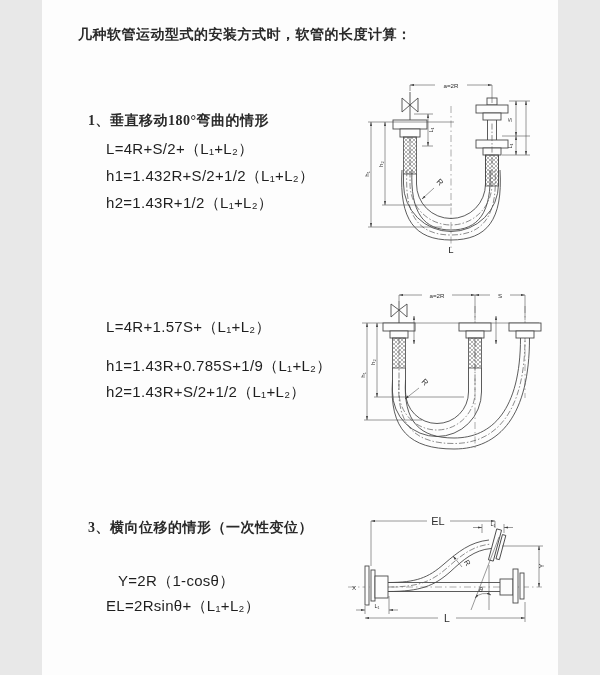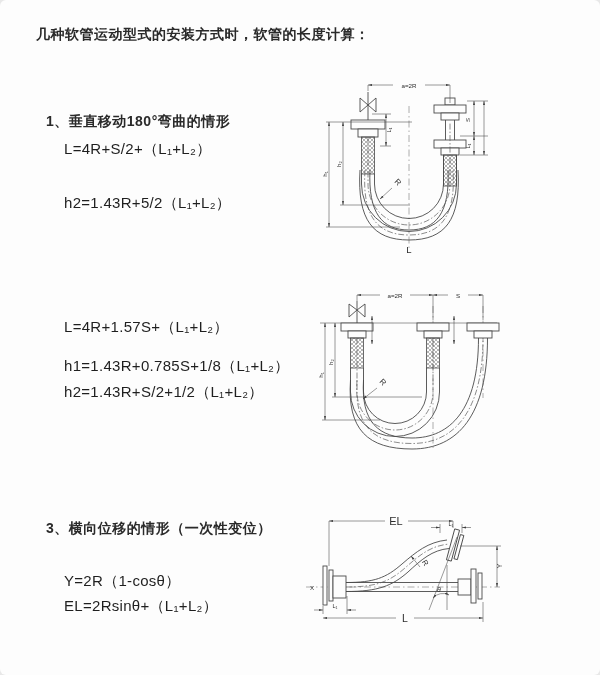--- a/index.html
+++ b/index.html
@@ -1,51 +1,52 @@
 <!DOCTYPE html>
 <html><head>
 <meta charset="utf-8">
 <style>
   html,body{margin:0;padding:0;background:#e8e8e8;}
   .page{
-    position:relative;width:600px;height:675px;margin:0 auto;
+    position:relative;width:516px;height:675px;margin:0 auto;
     background:#fdfdfd;overflow:hidden;
-    font-family:"Liberation Sans","DejaVu Sans",sans-serif;color:#2a2a2a;border-radius:6px;
+    font-family:"Liberation Sans","DejaVu Sans",sans-serif;color:#2a2a2a;
   }
   .t{position:absolute;white-space:nowrap;line-height:1.2;}
   .title{font-size:14px;font-weight:700;letter-spacing:.5px;}
-  .head{font-size:14px;font-weight:700;letter-spacing:.5px;}
+  .head{font-size:14px;font-weight:700;letter-spacing:.5px;font-family:Liberation Serif, serif;}
   .formula{font-size:15px;font-weight:400;letter-spacing:.3px;color:#1f1f1f;}
   .dia{position:absolute;}
   
   .s  {stroke:#4a4a4a;fill:none;stroke-width:.9;}
   .sf {stroke:#4a4a4a;fill:#fdfdfd;stroke-width:.9;}
   .d  {stroke:#474747;fill:none;stroke-width:.55;}
   .cl {stroke:#6a6a6a;fill:none;stroke-width:.55;stroke-dasharray:7 3 1.5 3;}
   .hc {stroke:#5a5a5a;fill:none;stroke-width:.7;stroke-dasharray:6 2 1.5 2;}
   svg text{font-family:"Liberation Sans","DejaVu Sans",sans-serif;fill:#2d2d2d;}
   .lt{font-size:6.2px;} .lt2{font-size:5.6px;} .big{font-size:9.5px;} .mid{font-size:8px;}
 </style>
 </head>
 <body>
 
 <div class="page">
 
   <div class="t title" style="left:36px;top:26px">几种软管运动型式的安装方式时，软管的长度计算：</div>
 
   <div class="t head" style="left:46px;top:113px">1、垂直移动180°弯曲的情形</div>
   <div class="t formula" style="left:64px;top:140px">L=4R+S/2+（L₁+L₂）</div>
-  <div class="t formula" style="left:64px;top:194px">h2=1.43R+5/2（L₁+L₂）</div>
+  <div class="t formula" style="left:64px;top:167px">h1=1.432R+S/2+1/2（L₁+L₂）</div>
+  <div class="t formula" style="left:64px;top:194px">h2=1.43R+1/2（L₁+L₂）</div>
 
   <div class="t formula" style="left:64px;top:318px">L=4R+1.57S+（L₁+L₂）</div>
-  <div class="t formula" style="left:64px;top:357px">h1=1.43R+0.785S+1/8（L₁+L₂）</div>
+  <div class="t formula" style="left:64px;top:357px">h1=1.43R+0.785S+1/9（L₁+L₂）</div>
   <div class="t formula" style="left:64px;top:383px">h2=1.43R+S/2+1/2（L₁+L₂）</div>
 
   <div class="t head" style="left:46px;top:520px">3、横向位移的情形（一次性变位）</div>
-  <div class="t formula" style="left:64px;top:572px">Y=2R（1-cosθ）</div>
+  <div class="t formula" style="left:76px;top:572px">Y=2R（1-cosθ）</div>
   <div class="t formula" style="left:64px;top:597px">EL=2Rsinθ+（L₁+L₂）</div>
 
   <svg class="dia" style="left:300px;top:72px" width="290" height="190" viewBox="0 0 290 190">
     <defs>
       <pattern id="hx1" patternUnits="userSpaceOnUse" width="4" height="4">
         <path d="M0 4L4 0M0 0L4 4" stroke="#6a6a6a" stroke-width="0.5"></path>
       </pattern>
       <marker id="m1" viewBox="0 0 10 6" refX="9.5" refY="3" markerWidth="8" markerHeight="5" orient="auto-start-reverse">
         <path d="M0 0.6L10 3L0 5.4Z" fill="#3f3f3f"></path>
       </marker>

